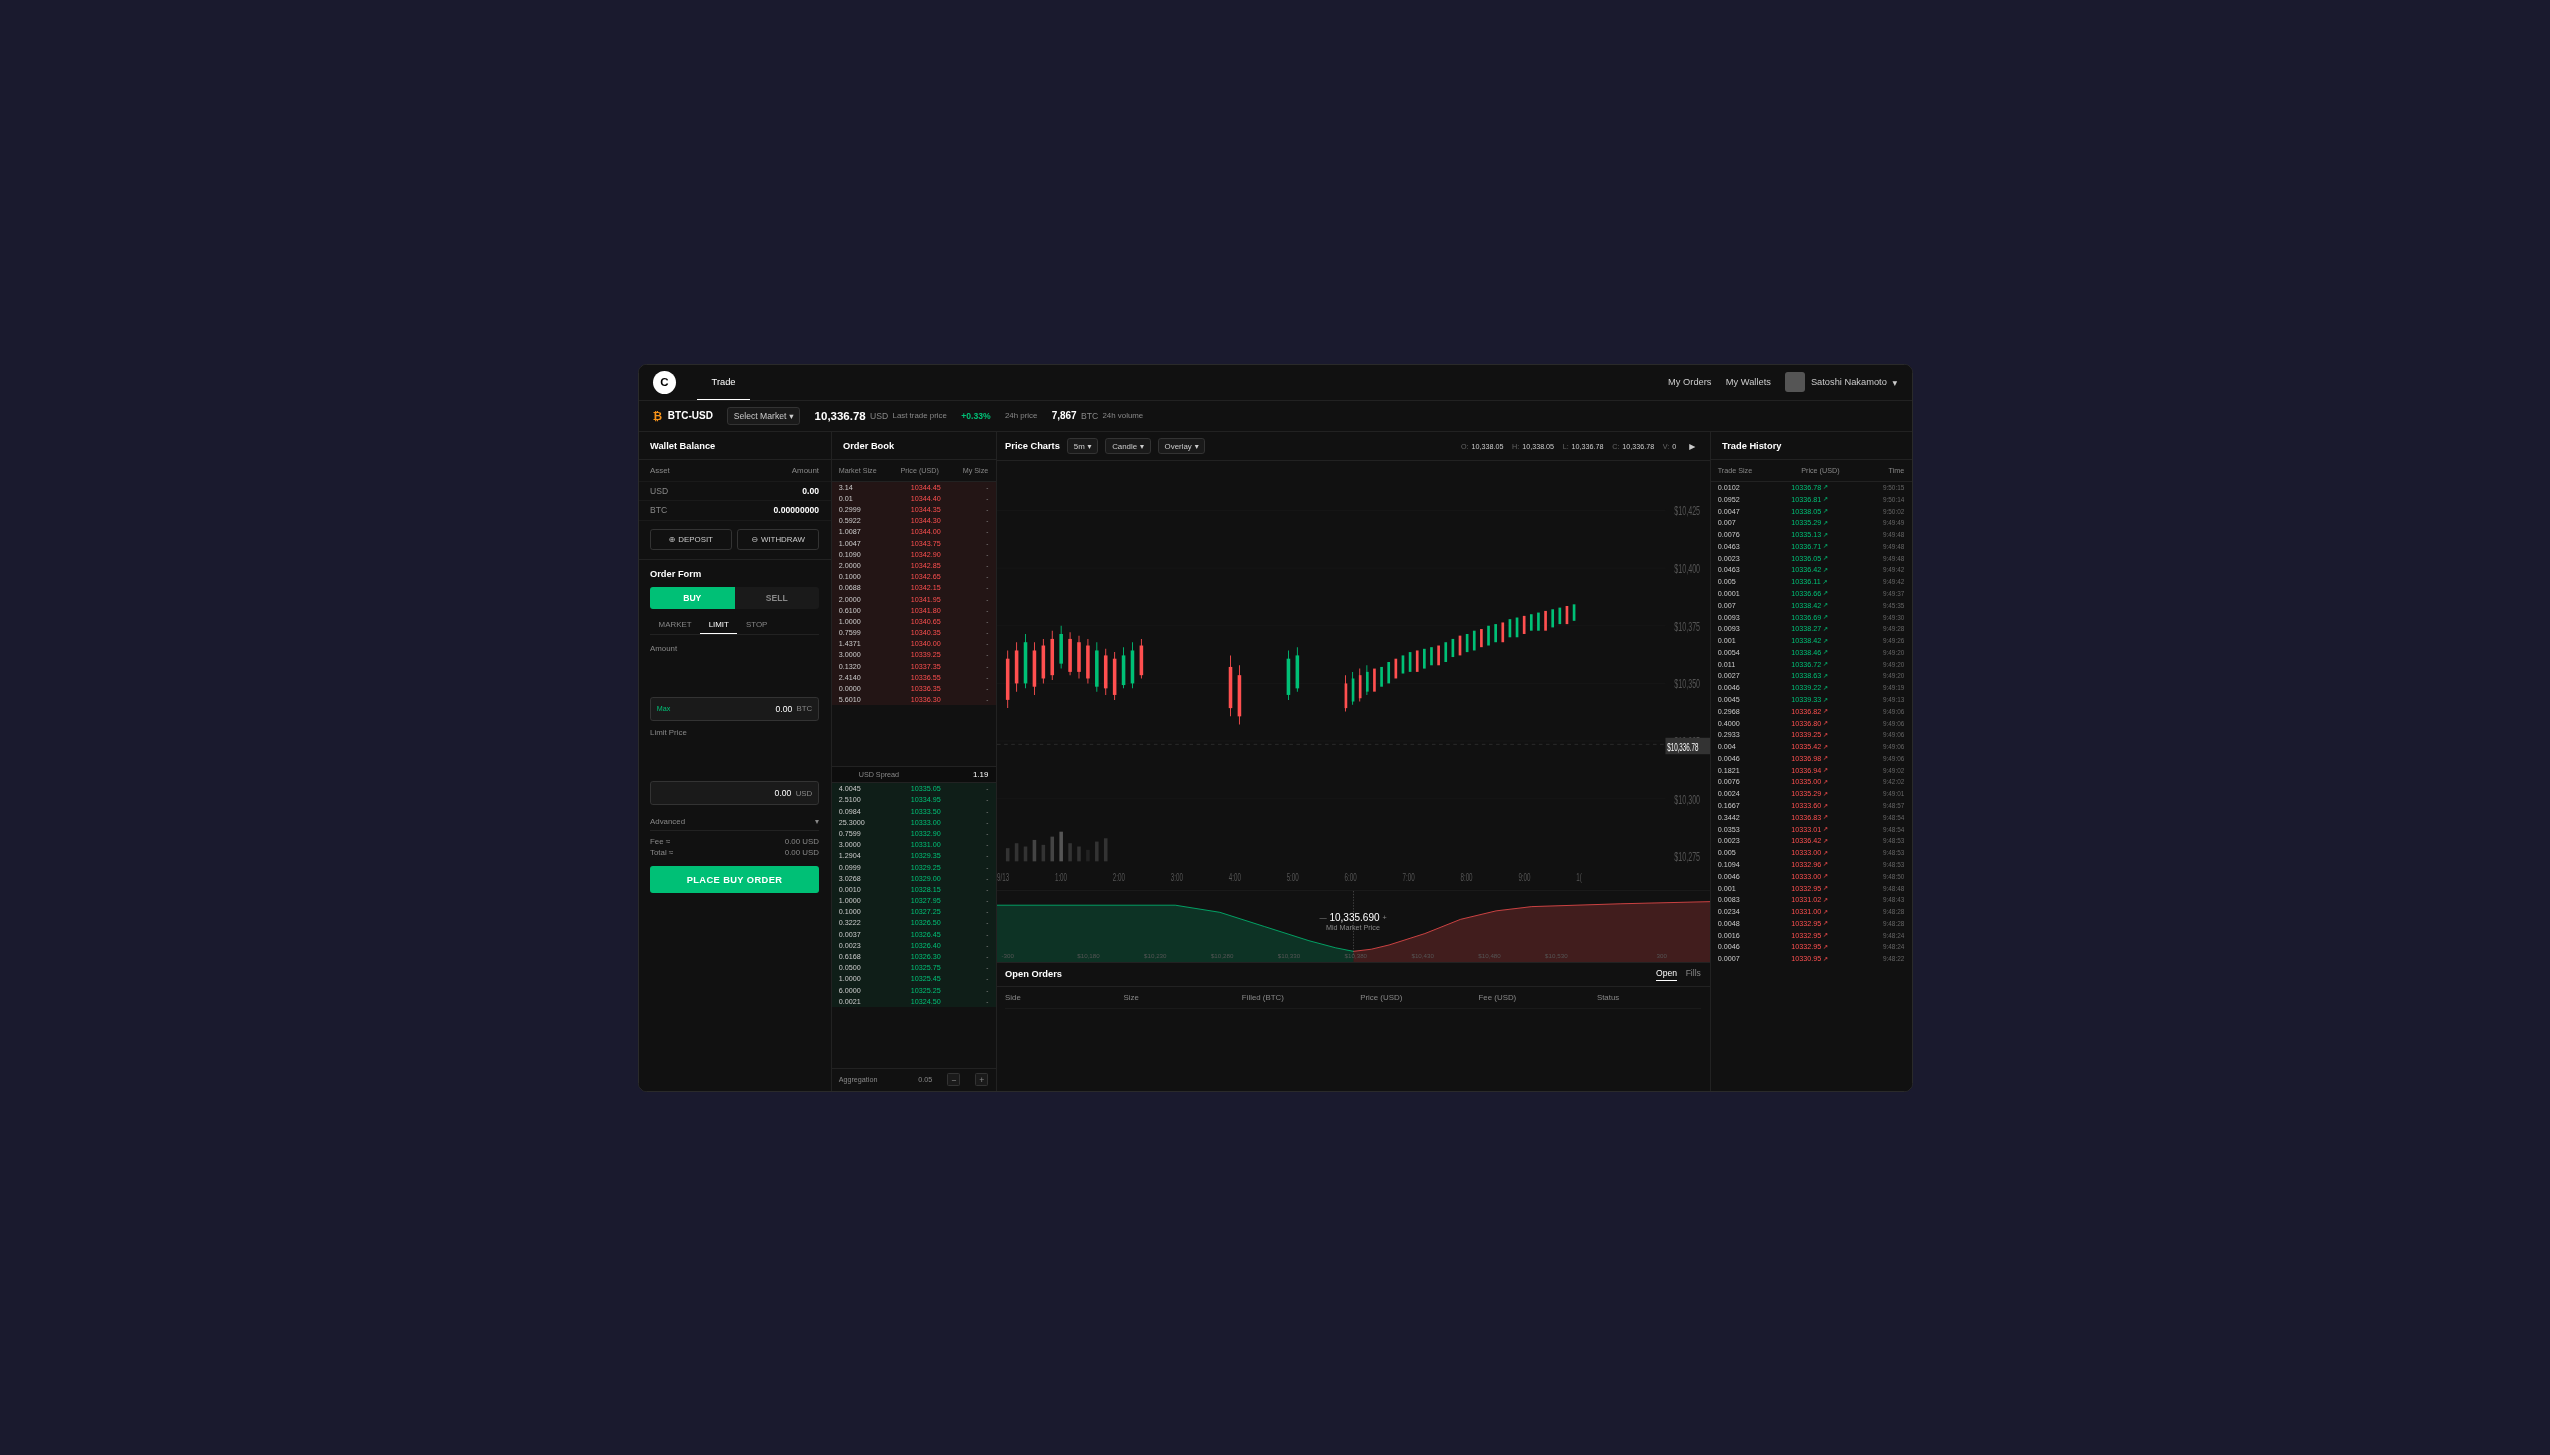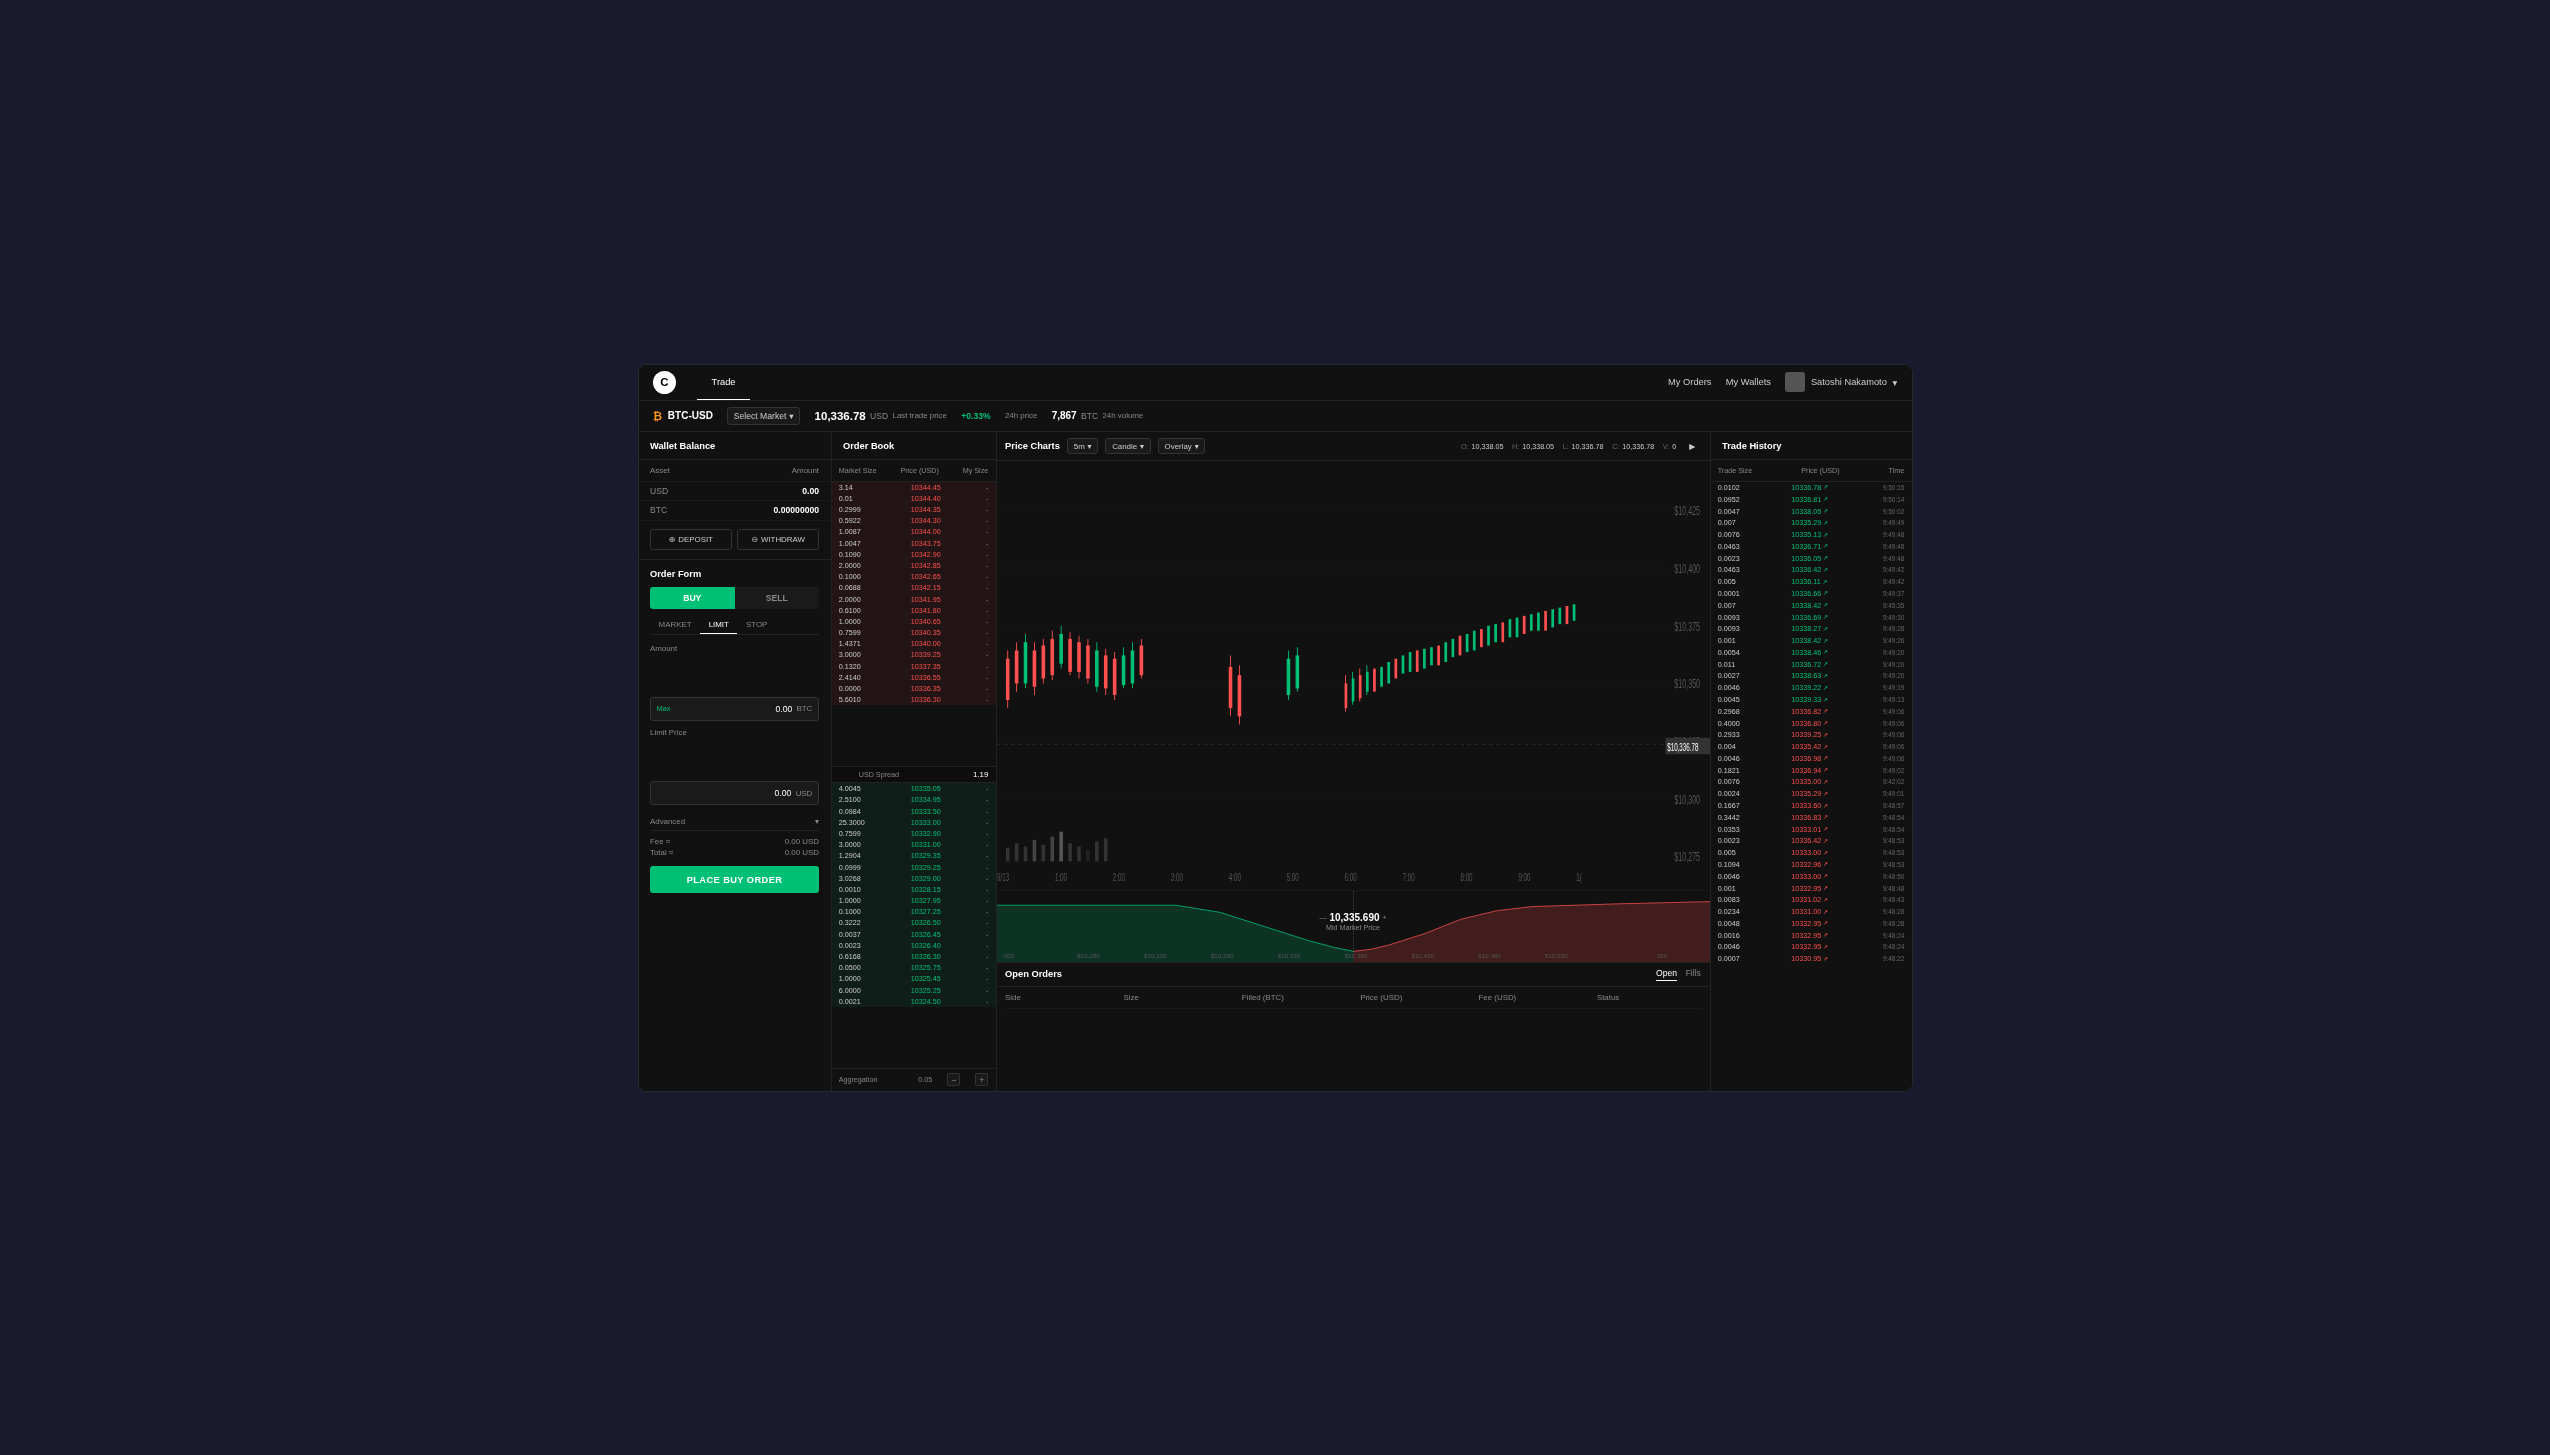--- a/index.html
+++ b/index.html
@@ -607,21 +607,21 @@
       left: 50%;
       top: 45%;
       transform: translate(-50%, -50%);
       color: #ccc;
       font-size: 8.6px;
       text-align: center;
       pointer-events: none;
     }
     .mid-price-value {
       font-size: 10px;
-      font-weight: 700;
+      font-weight: 400;
       color: #fff;
     }
     .mid-price-label {
       font-size: 7.2px;
       color: #888;
     }
   </style>
 </head>
 <body>
 

